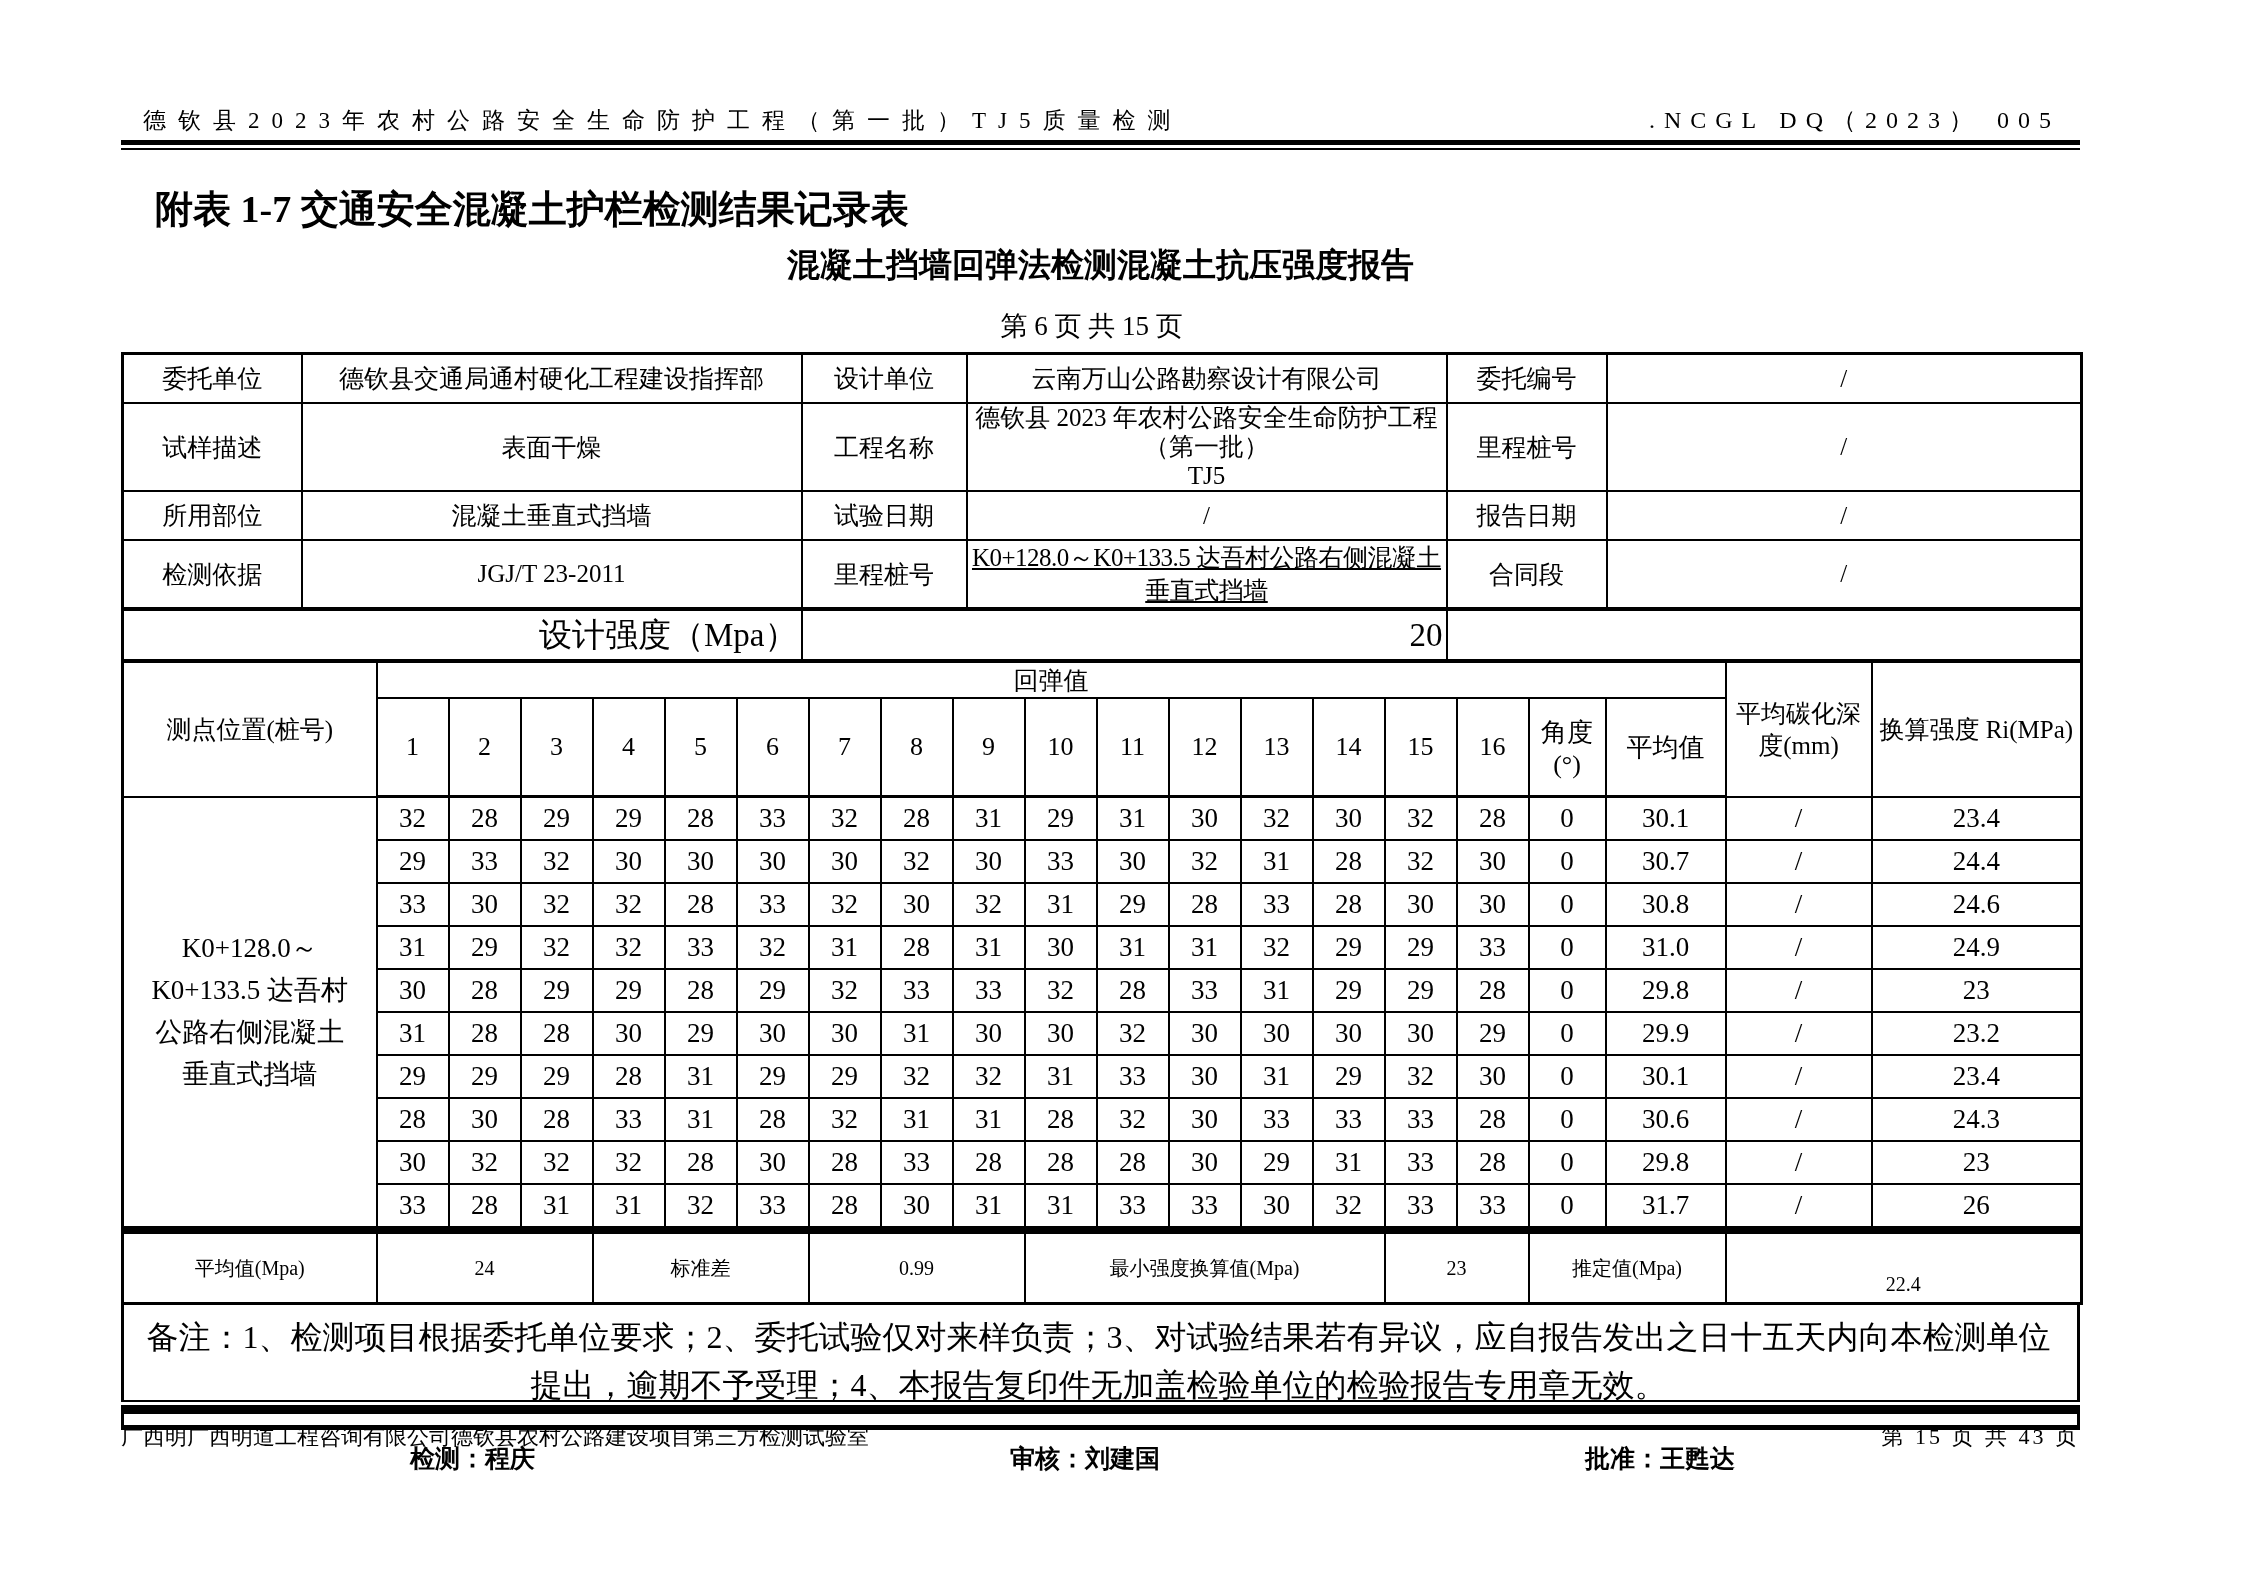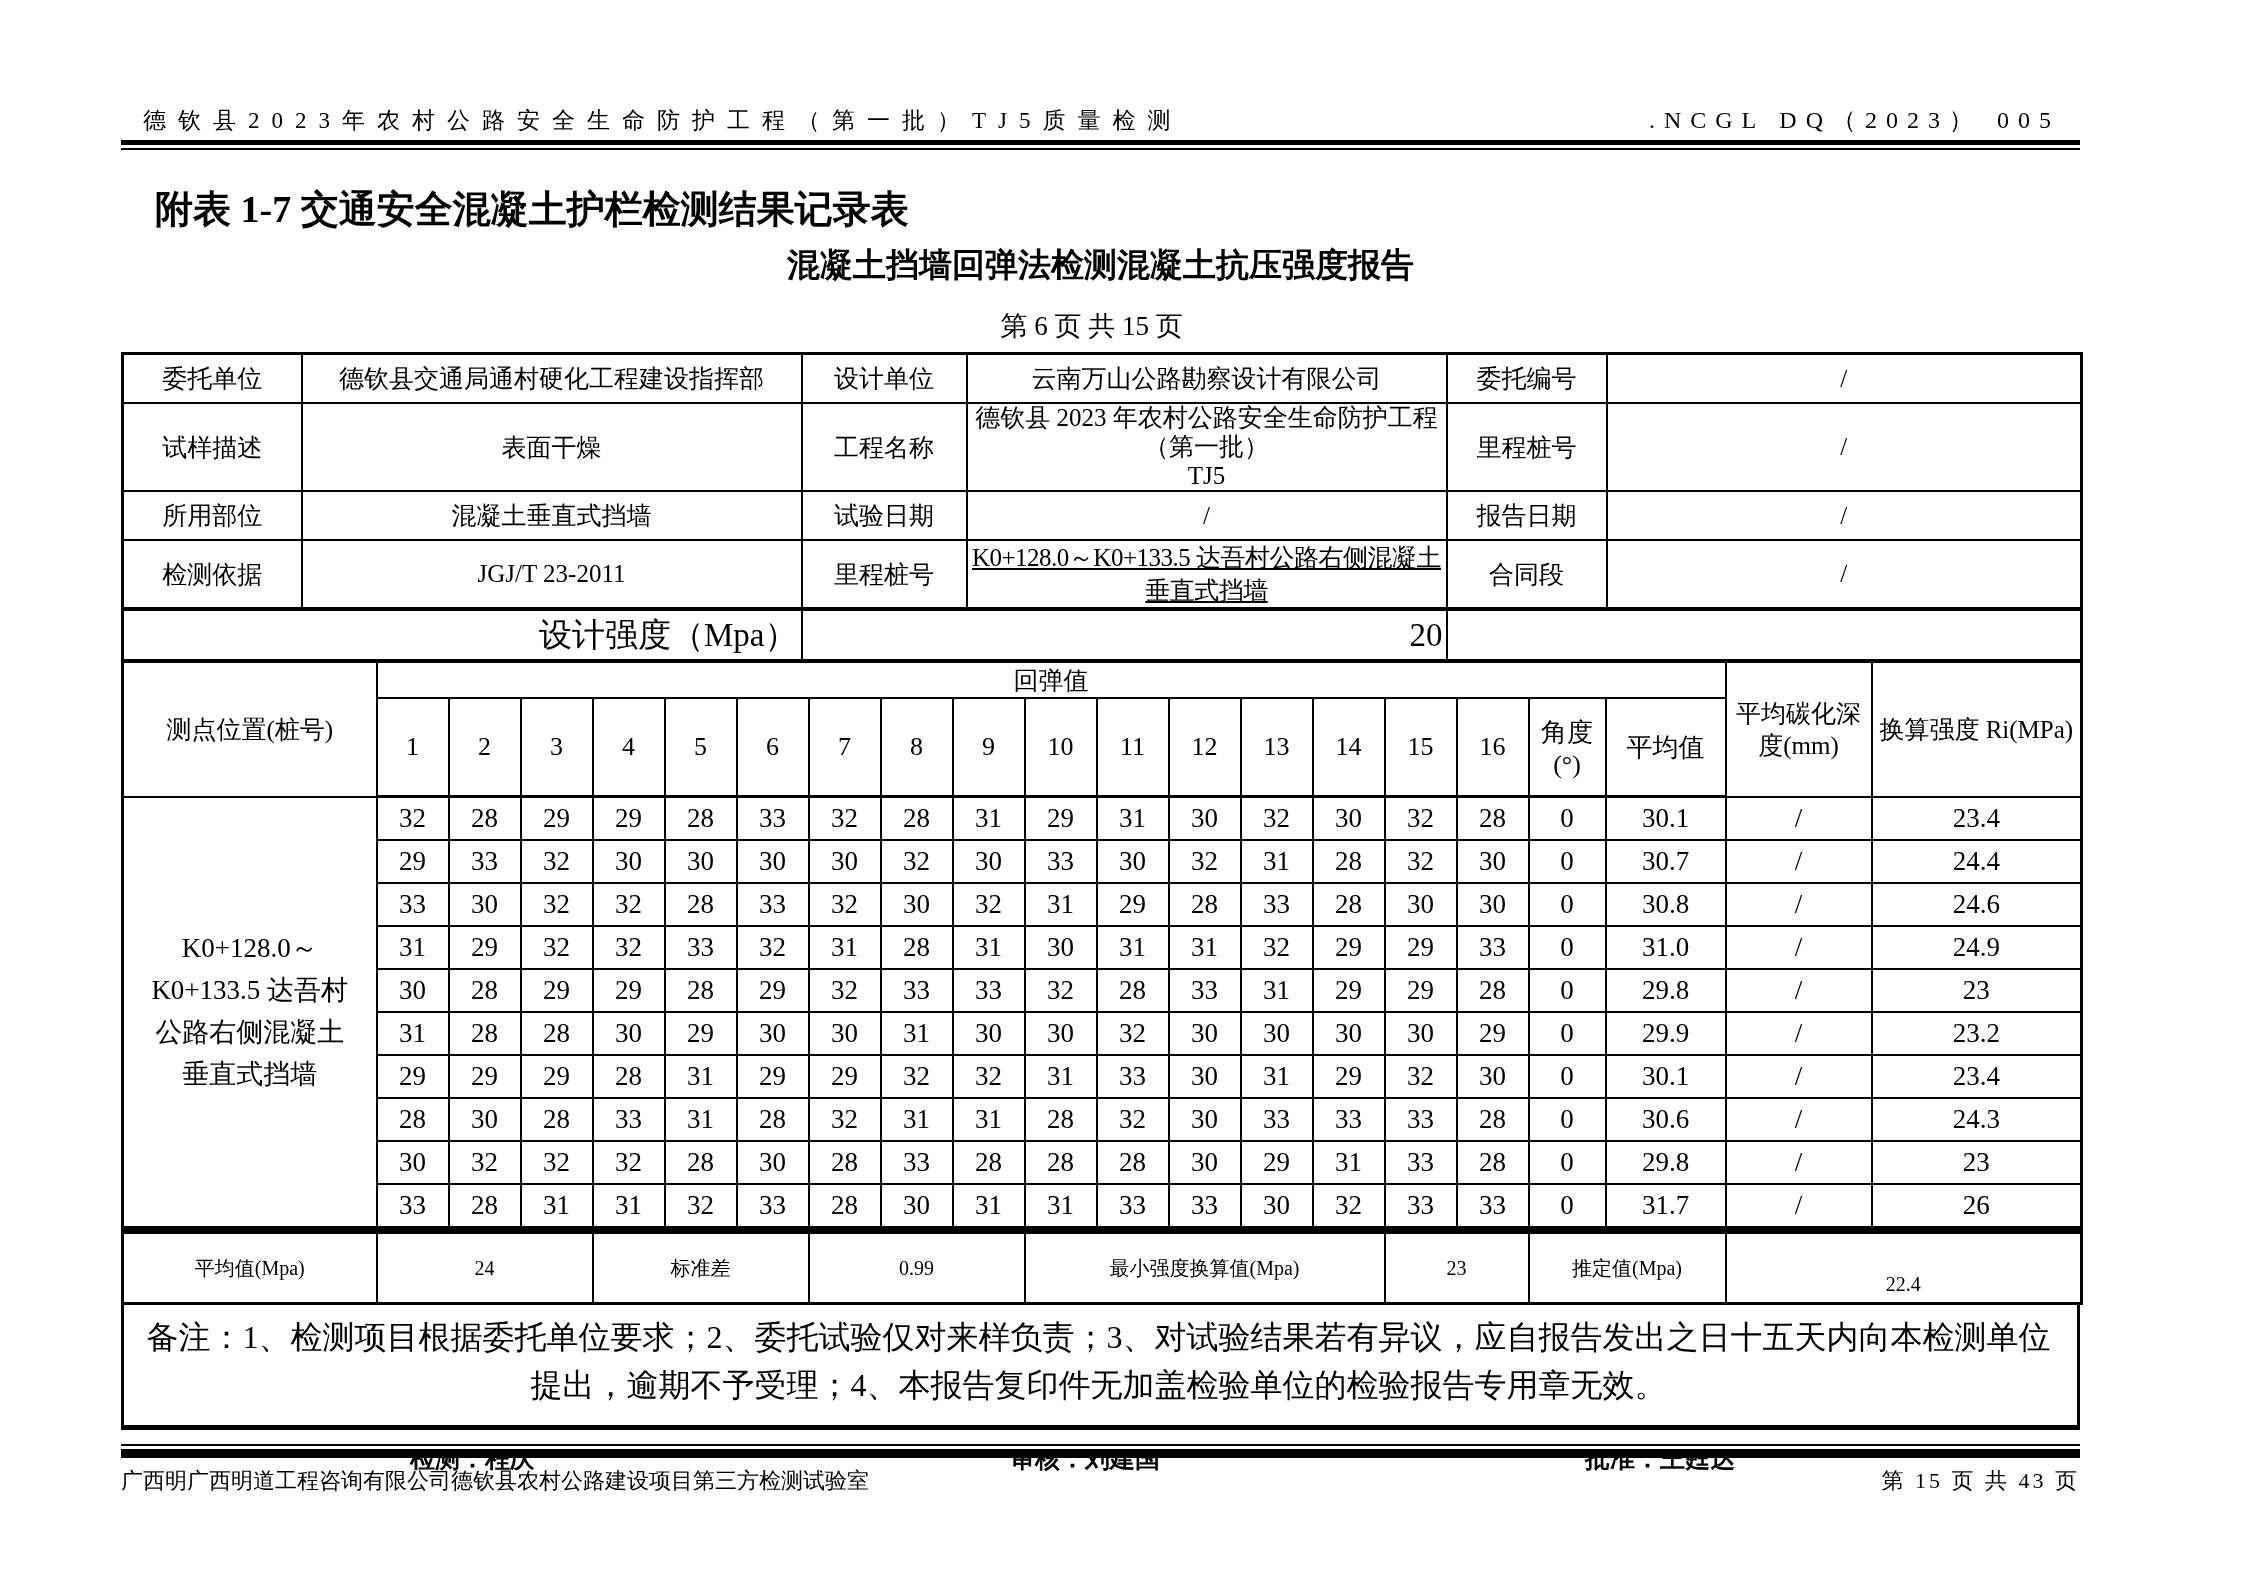--- a/index.html
+++ b/index.html
@@ -46,21 +46,21 @@
   .remarks{border:3px solid #000;border-top:0;border-bottom-width:5px;
            margin-top:0;font-size:32px;line-height:1.5;text-align:center;
            padding:8px 12px 16px 8px;}
 
   .signatures{position:relative;height:40px;margin-top:8px;
               font-family:"Liberation Sans","DejaVu Sans",sans-serif;
               font-weight:bold;font-size:25px;}
   .signatures span{position:absolute;top:4px;white-space:nowrap;}
   .sig-test{left:289px;} .sig-review{left:889px;} .sig-approve{left:1464px;}
 
-  .footer{position:absolute;left:121px;top:1444px;width:1959px;}
+  .footer{position:absolute;left:121px;top:1400px;width:1959px;}
   .footer-bar{height:14px;
               background:linear-gradient(to bottom,#000 0 2px,#fff 2px 5px,#000 5px 14px);}
   .footer-row{display:flex;justify-content:space-between;margin-top:8px;font-size:22px;}
   .footer-right{letter-spacing:3px;}
 </style>
 </head>
 <body>
 
 <div class="content">
 

